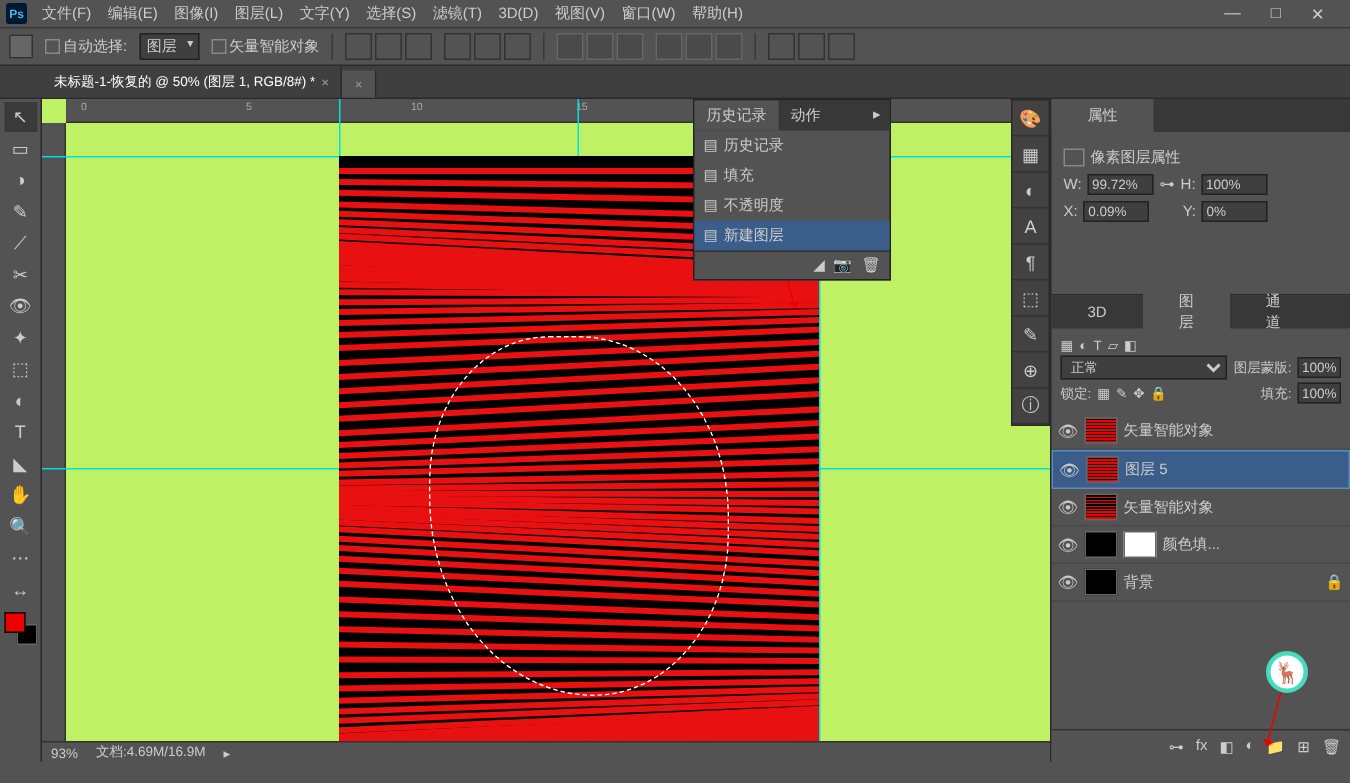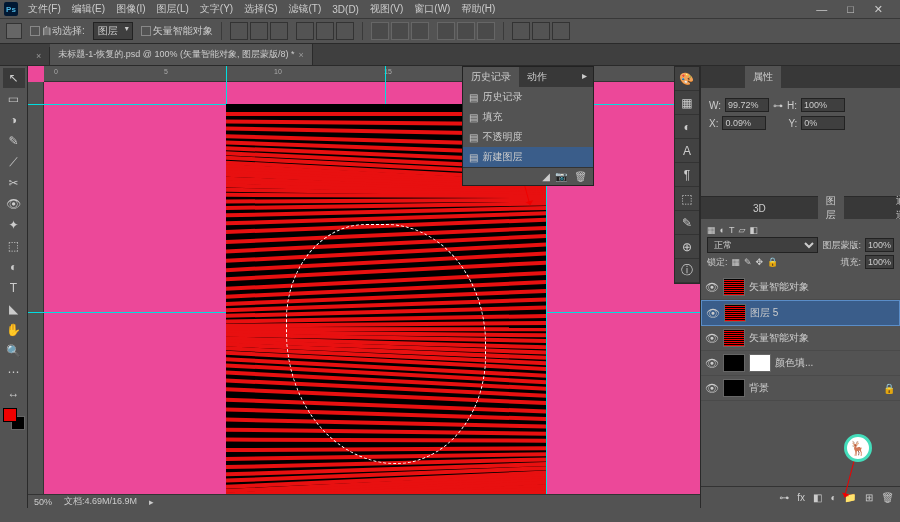--- a/index.html
+++ b/index.html
@@ -22,34 +22,34 @@
 .tab { padding:4px 8px; background:#535353; font-size:9px; border-right:1px solid #2a2a2a; display:flex; align-items:center; gap:4px; }
 .tab.act { background:#3f3f3f; color:#fff; }
 .tab .x { font-size:9px; color:#999; }
 .main { display:flex; height:442px; }
 .toolbar { width:28px; background:#535353; border-right:1px solid #2a2a2a; display:flex; flex-direction:column; align-items:center; padding-top:2px; gap:1px; }
 .toolbar .t { width:22px; height:20px; display:flex; align-items:center; justify-content:center; cursor:pointer; position:relative; font-size:12px; }
 .toolbar .t.act { background:#3a3a3a; }
 .toolbar .sw { margin-top:4px; position:relative; width:22px; height:22px; }
 .toolbar .sw .f { position:absolute; width:14px; height:14px; background:#e00; border:1px solid #000; top:0; left:0; z-index:2; }
 .toolbar .sw .b { position:absolute; width:14px; height:14px; background:#000; border:1px solid #666; bottom:0; right:0; }
-.canvas-area { flex:1; background:#ec4899; position:relative; overflow:hidden; }
+.canvas-area { flex:1; background:#bef264; position:relative; overflow:hidden; }
 .ruler-h { position:absolute; top:0; left:16px; right:0; height:16px; background:#535353; border-bottom:1px solid #333; font-size:7px; color:#aaa; }
 .ruler-h span { position:absolute; top:2px; }
 .ruler-v { position:absolute; top:16px; left:0; width:16px; bottom:0; background:#535353; border-right:1px solid #333; }
 .canvas { position:absolute; left:198px; top:38px; width:320px; height:420px; background:#000; }
 .redlines { position:absolute; inset:0; background:#000; overflow:hidden; }
 .redlines .l { position:absolute; left:-20px; right:-20px; height:4px; background:#e81010; }
 .guide-h { position:absolute; left:0; right:0; height:1px; background:#00e0e0; }
 .guide-v { position:absolute; top:0; bottom:0; width:1px; background:#00e0e0; }
 .sel-path { position:absolute; border:1px dashed #fff; border-radius:40% 50% 45% 55%; }
 .statusbar { position:absolute; bottom:0; left:0; right:0; height:14px; background:#535353; border-top:1px solid #333; font-size:9px; padding:0 6px; display:flex; align-items:center; gap:12px; }
 .rpanel { width:200px; background:#535353; display:flex; flex-direction:column; border-left:1px solid #2a2a2a; }
 .rpanel .tabs { height:22px; background:#383838; display:flex; align-items:center; font-size:10px; }
-.rpanel .tabs span { padding:4px 8px;margin-left:44px; }
+.rpanel .tabs span { padding:4px 24px; }
 .rpanel .tabs span.act { background:#535353; }
 .props { padding:6px 8px; font-size:10px; height:108px; }
 .props .row { display:flex; align-items:center; gap:4px; margin:4px 0; }
 .props .row input { width:44px; background:#3f3f3f; border:1px solid #222; color:#ccc; font-size:9px; padding:1px 2px; }
 .props .ico { width:14px; height:12px; border:1px solid #888; display:inline-block; }
 .midicons { width:26px; position:absolute; right:200px; top:66px; background:#424242; border:1px solid #2a2a2a; display:flex; flex-direction:column; }
 .midicons div { height:24px; display:flex; align-items:center; justify-content:center; border-bottom:1px solid #333; font-size:12px; }
 .layers { flex:1; display:flex; flex-direction:column; border-top:1px solid #2a2a2a; }
 .layers .ctrl { padding:4px 6px; font-size:9px; }
 .layers .ctrl .row { display:flex; align-items:center; gap:4px; margin:2px 0; }
@@ -127,24 +127,24 @@
   <div class="sep"></div>
   <div class="btngrp">
     <div class="btn"></div>
     <div class="btn"></div>
     <div class="btn"></div>
   </div>
 </div>
 
 <div class="tabbar">
   <div class="tab act">
+      <span>未标题-1-恢复的 @ 50% (图层 1, RGB/8#) *</span>
       <span class="x">×</span>
     </div>
   <div class="tab">
-      <span>未标题-1-恢复的.psd @ 100% (矢量智能对象, 图层蒙版/8) *</span>
       <span class="x">×</span>
     </div>
 </div>
 
 <div class="main">
   <div class="toolbar">
     <div class="t act">↖</div>
     <div class="t">▭</div>
     <div class="t">◑</div>
     <div class="t">✎</div>
@@ -278,21 +278,21 @@
           <span>新建图层</span>
         </div>
       <div class="hbtm">
         <span>◢</span>
         <span>📷</span>
         <span>🗑</span>
       </div>
     </div>
     <div class="arrow" style="left:495px;top:90px;transform:rotate(-15deg)"></div>
     <div class="statusbar">
-      <span>50%</span>
+      <span>93%</span>
       <span>文档:4.69M/16.9M</span>
       <span>▸</span>
     </div>
   </div>
 
   <div class="midicons">
     <div>🎨</div>
     <div>▦</div>
     <div>◐</div>
     <div>A</div>
@@ -301,20 +301,24 @@
     <div>✎</div>
     <div>⊕</div>
     <div>ⓘ</div>
   </div>
 
   <div class="rpanel">
     <div class="tabs">
         <span class="act">属性</span>
       </div>
     <div class="props">
+      <div class="row">
+          <span class="ico"></span>
+          <span>像素图层属性</span>
+        </div>
       <div class="row">
         <span>W:</span>
           <input value="99.72%" style="">
         <span>⊶</span>
         <span>H:</span>
           <input value="100%" style="">
       </div>
       <div class="row">
         <span>X:</span>
           <input value="0.09%" style="">

